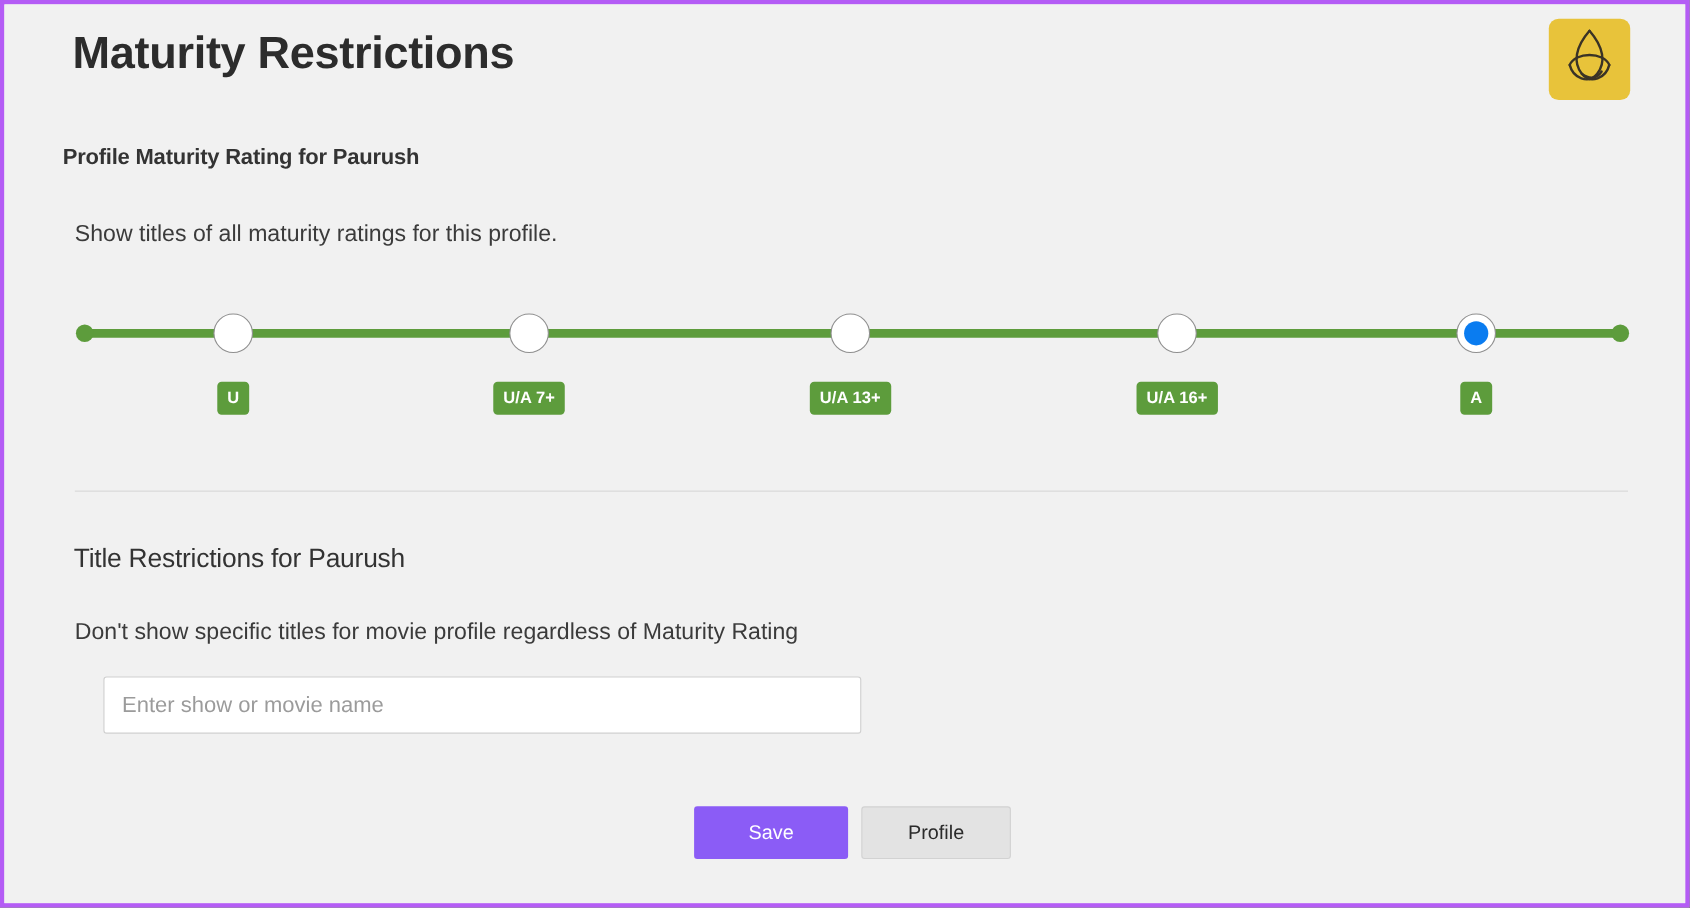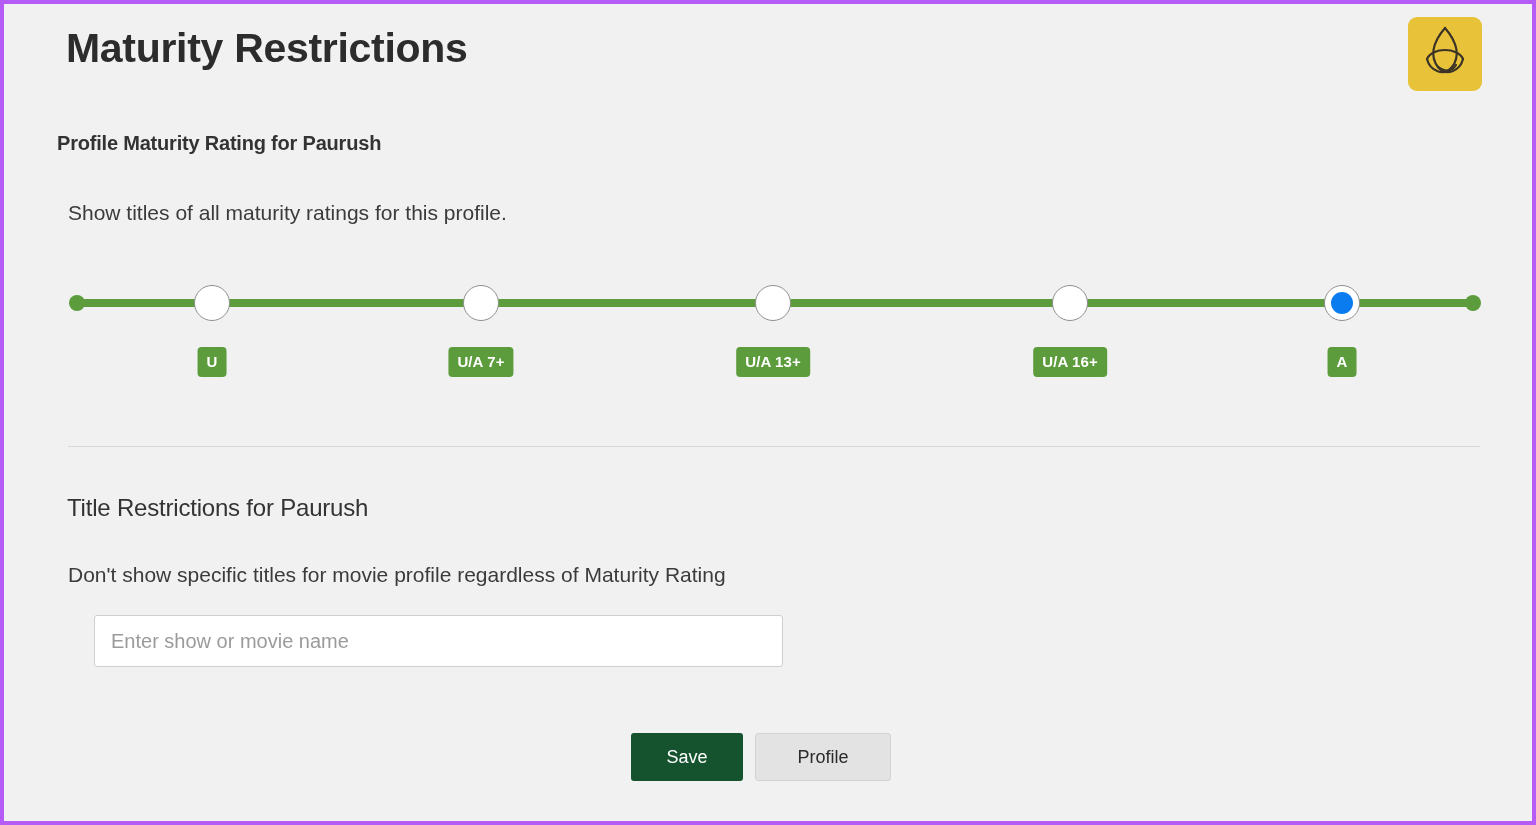--- a/index.html
+++ b/index.html
@@ -205,22 +205,22 @@
     border: none;
     border-radius: 3px;
     font-family: "Liberation Sans", sans-serif;
     font-size: 18px;
     cursor: pointer;
     padding: 0 20px;
     line-height: 48px;
   }
 
   #save-button {
-    width: 112px;
-    background: #14532d;
+    width: 140px;
+    background: #8b5cf6;
     color: #ffffff;
   }
 
   #cancel-button {
     width: 136px;
     background: #e3e3e3;
     color: #2b2b2b;
     border: 1px solid #d2d2d2;
     line-height: 46px;
   }

